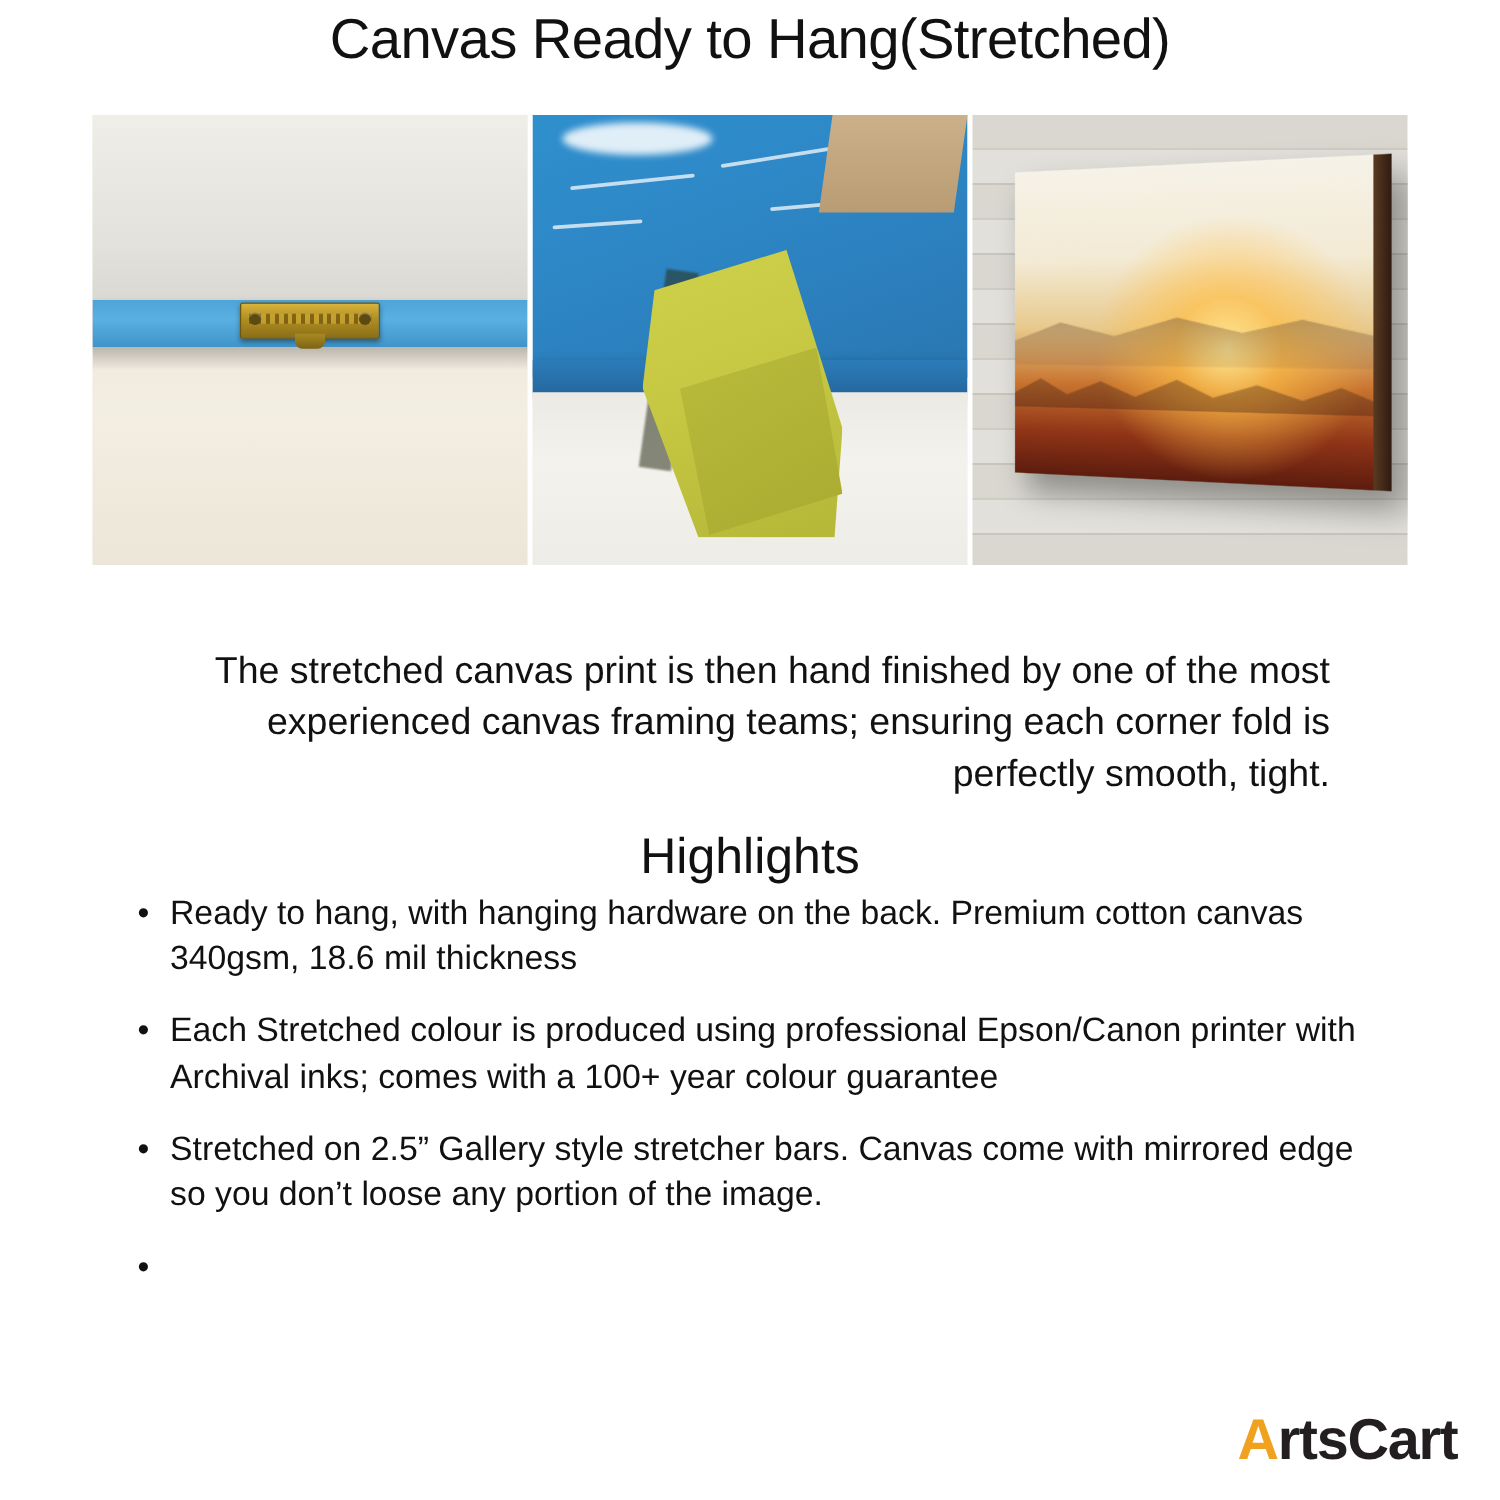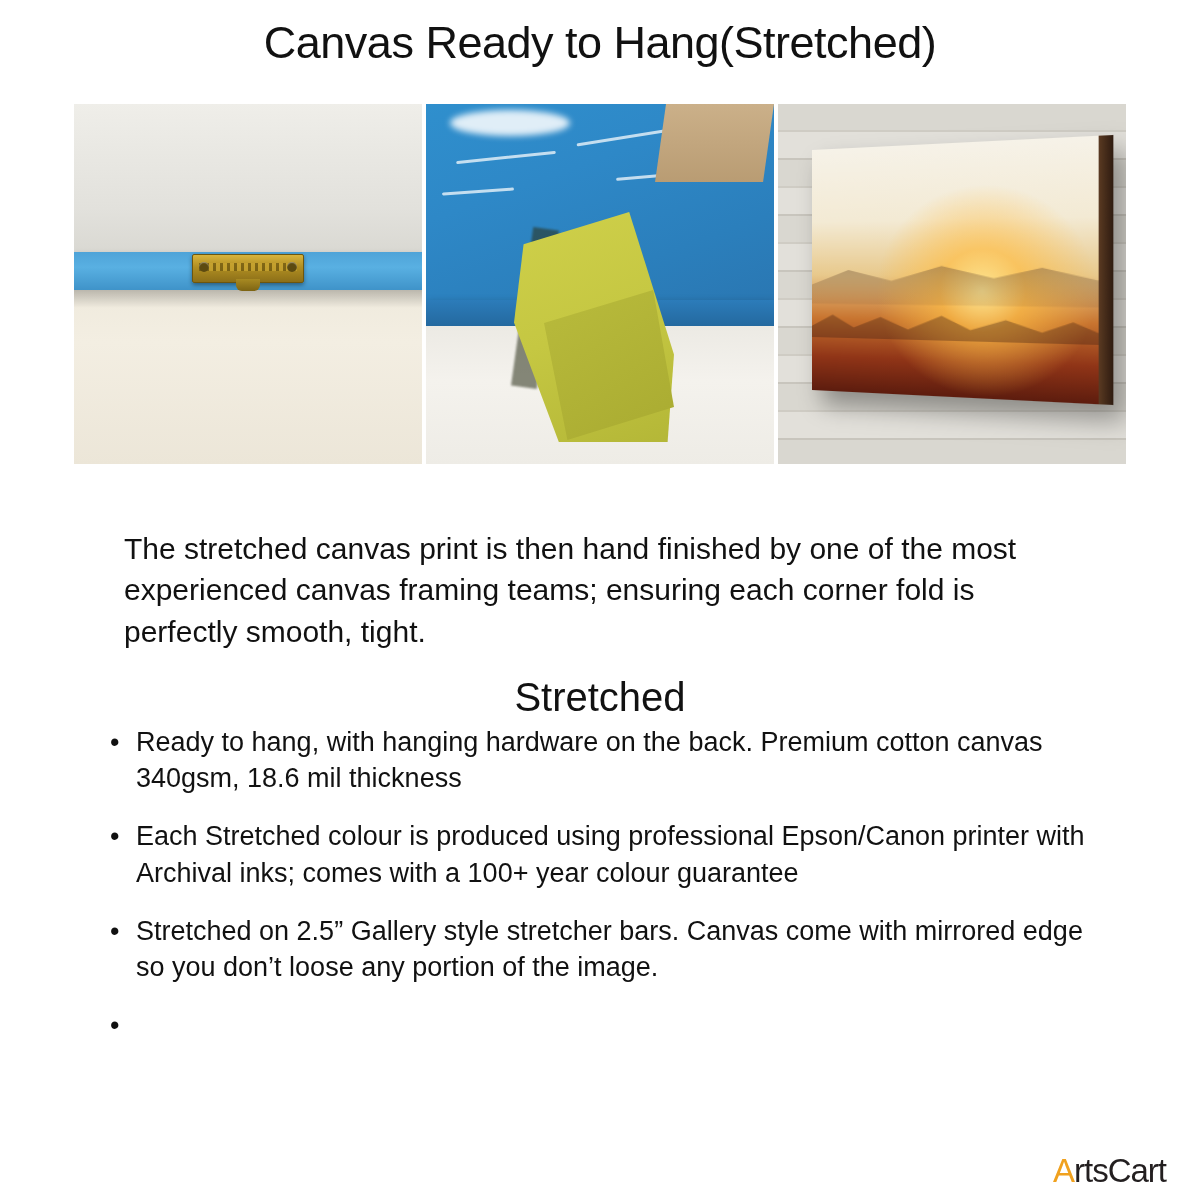--- a/index.html
+++ b/index.html
@@ -23,21 +23,21 @@
     box-sizing: border-box;
   }
 
   
   .title {
     text-align: center;
     font-size: 45px;
     font-weight: 400;
     letter-spacing: -0.5px;
     color: #111111;
-    margin: 12px;
+    margin: 0;
     padding-top: 6px;
     line-height: 1.1;
   }
 
   
   .strip {
     position: absolute;
     top: 92px;
     left: 74px;
     width: 1052px;
@@ -236,20 +236,21 @@
 
   
   .para {
     position: absolute;
     top: 486px;
     left: 124px;
     width: 940px;
     font-size: 30px;
     line-height: 1.38;
     color: #111111;
+    text-align: right;
   }
 
   
   .highlights {
     position: absolute;
     top: 630px;
     left: 0;
     width: 100%;
     text-align: center;
     font-size: 40px;
@@ -281,22 +282,22 @@
     top: 0;
     font-size: 27px;
     line-height: 1.34;
   }
 
   
   .logo {
     position: absolute;
     right: 34px;
     bottom: 22px;
-    font-size: 33px;
-    font-weight: 400;
+    font-size: 46px;
+    font-weight: 700;
     letter-spacing: -1px;
     color: #231f20;
     white-space: nowrap;
   }
   .logo .a-mark {
     color: #f0a11e;
   }
 </style>
 </head>
 <body>
@@ -340,21 +341,21 @@
         <div class="s3-hills"></div>
         <div class="s3-town"></div>
         <div class="s3-side"></div>
       </div>
     </div>
 
   </div>
 
   <p class="para">The stretched canvas print is then hand finished by one of the most experienced canvas framing teams; ensuring each corner fold is perfectly smooth, tight.</p>
 
-  <h2 class="highlights">Stretched</h2>
+  <h2 class="highlights">Highlights</h2>
 
   <ul class="bullets">
     <li class="bullet">
       <span class="dot">•</span>
       <span>Ready to hang,  with hanging hardware on the back.  Premium cotton canvas 340gsm, 18.6 mil thickness</span>
     </li>
     <li class="bullet">
       <span class="dot">•</span>
       <span>Each Stretched colour is produced using professional Epson/Canon printer with Archival inks; comes with a 100+ year colour guarantee</span>
     </li>

